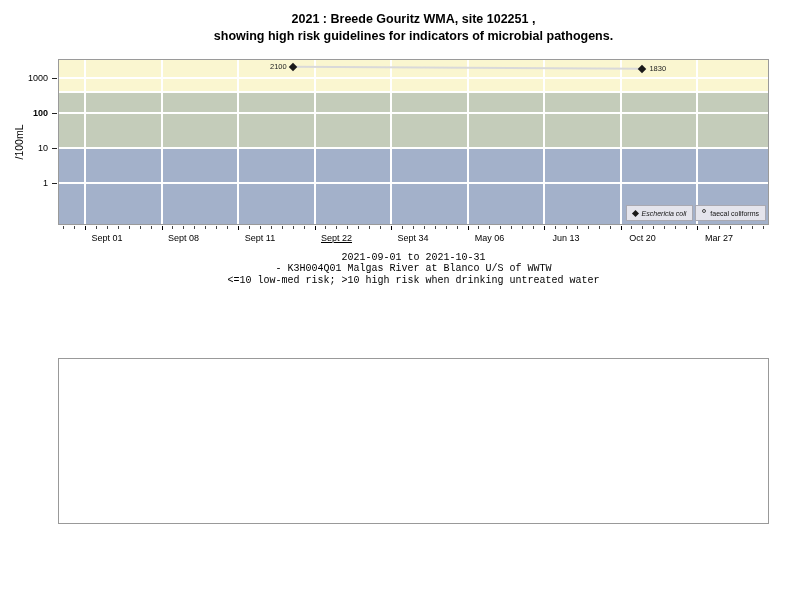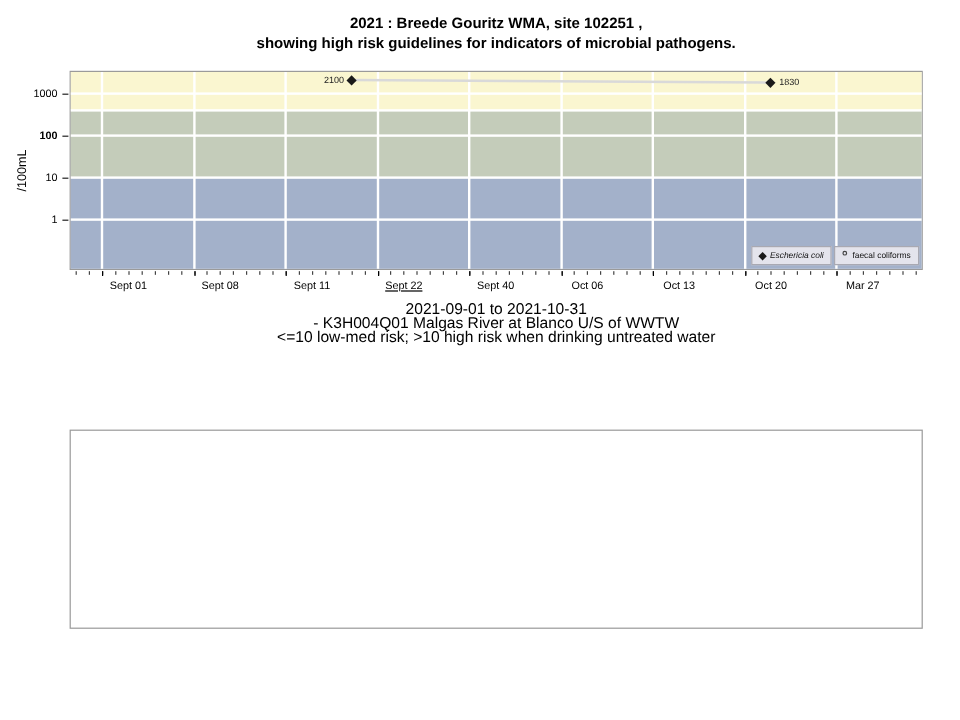--- a/index.html
+++ b/index.html
@@ -30,21 +30,21 @@
                  transform:translateX(-50%); white-space:nowrap;padding-left:44px; }
   .legend { position:absolute; right:2px; bottom:3px; display:flex; gap:2px; z-index:6; }
   .legend-item { background:#E4E4EC; border:1px solid #A9A9B2; height:16px;
                  display:flex; align-items:center; gap:4px; padding:0 6px;
                  font-size:7px; color:#111; white-space:nowrap; }
   .legend-marker-diamond { width:5px; height:5px; background:#1a1a1a; transform:rotate(45deg); }
   .legend-marker-circle { width:4px; height:4px; border:1px solid #444; border-radius:50%;
                           background:transparent; transform:translateY(-2px); }
   .legend-label-italic { font-style:italic; }
   .caption-block { position:absolute; left:58px; top:252px; width:711px; text-align:center;
-                   font-size:13px; line-height:11.3px; color:#000; }
+                   font-size:10px; line-height:11.3px; color:#000;font-family:Liberation Mono, monospace; }
   .empty-panel { position:absolute; left:58px; top:358px; width:711px; height:166px;
                  border:1px solid #999; background:#fff; }
   .footer { position:absolute; left:0; top:584px; width:800px; text-align:center;
             font-size:7px; color:#1C1CA8; white-space:nowrap; }
 </style>
 </head>
 <body>
 
 <div class="page">
 
@@ -171,25 +171,25 @@
       <div class="xtick-minor" style="left: 704.598px;"></div>
       <div class="xtick-major" style="left: 27px;"></div>
       <div class="xtick-label" style="left: 27px;">Sept 01</div>
       <div class="xtick-major" style="left: 103.503px;"></div>
       <div class="xtick-label" style="left: 103.503px;">Sept 08</div>
       <div class="xtick-major" style="left: 180.006px;"></div>
       <div class="xtick-label" style="left: 180.006px;">Sept 11</div>
       <div class="xtick-major" style="left: 256.509px;"></div>
       <div class="xtick-label" style="left: 256.509px; text-decoration: underline;">Sept 22</div>
       <div class="xtick-major" style="left: 333.012px;"></div>
-      <div class="xtick-label" style="left: 333.012px;">Sept 40</div>
+      <div class="xtick-label" style="left: 333.012px;">Sept 34</div>
       <div class="xtick-major" style="left: 409.515px;"></div>
-      <div class="xtick-label" style="left: 409.515px;">Oct 06</div>
+      <div class="xtick-label" style="left: 409.515px;">May 06</div>
       <div class="xtick-major" style="left: 486.018px;"></div>
-      <div class="xtick-label" style="left: 486.018px;">Oct 13</div>
+      <div class="xtick-label" style="left: 486.018px;">Jun 13</div>
       <div class="xtick-major" style="left: 562.521px;"></div>
       <div class="xtick-label" style="left: 562.521px;">Oct 20</div>
       <div class="xtick-major" style="left: 639.024px;"></div>
       <div class="xtick-label" style="left: 639.024px;">Mar 27</div>
     </div>
 
   <div class="caption-block">
     <div>2021-09-01 to 2021-10-31</div>
     <div>- K3H004Q01 Malgas River at Blanco U/S of WWTW</div>
     <div>&lt;=10 low-med risk; &gt;10 high risk when drinking untreated water</div>

